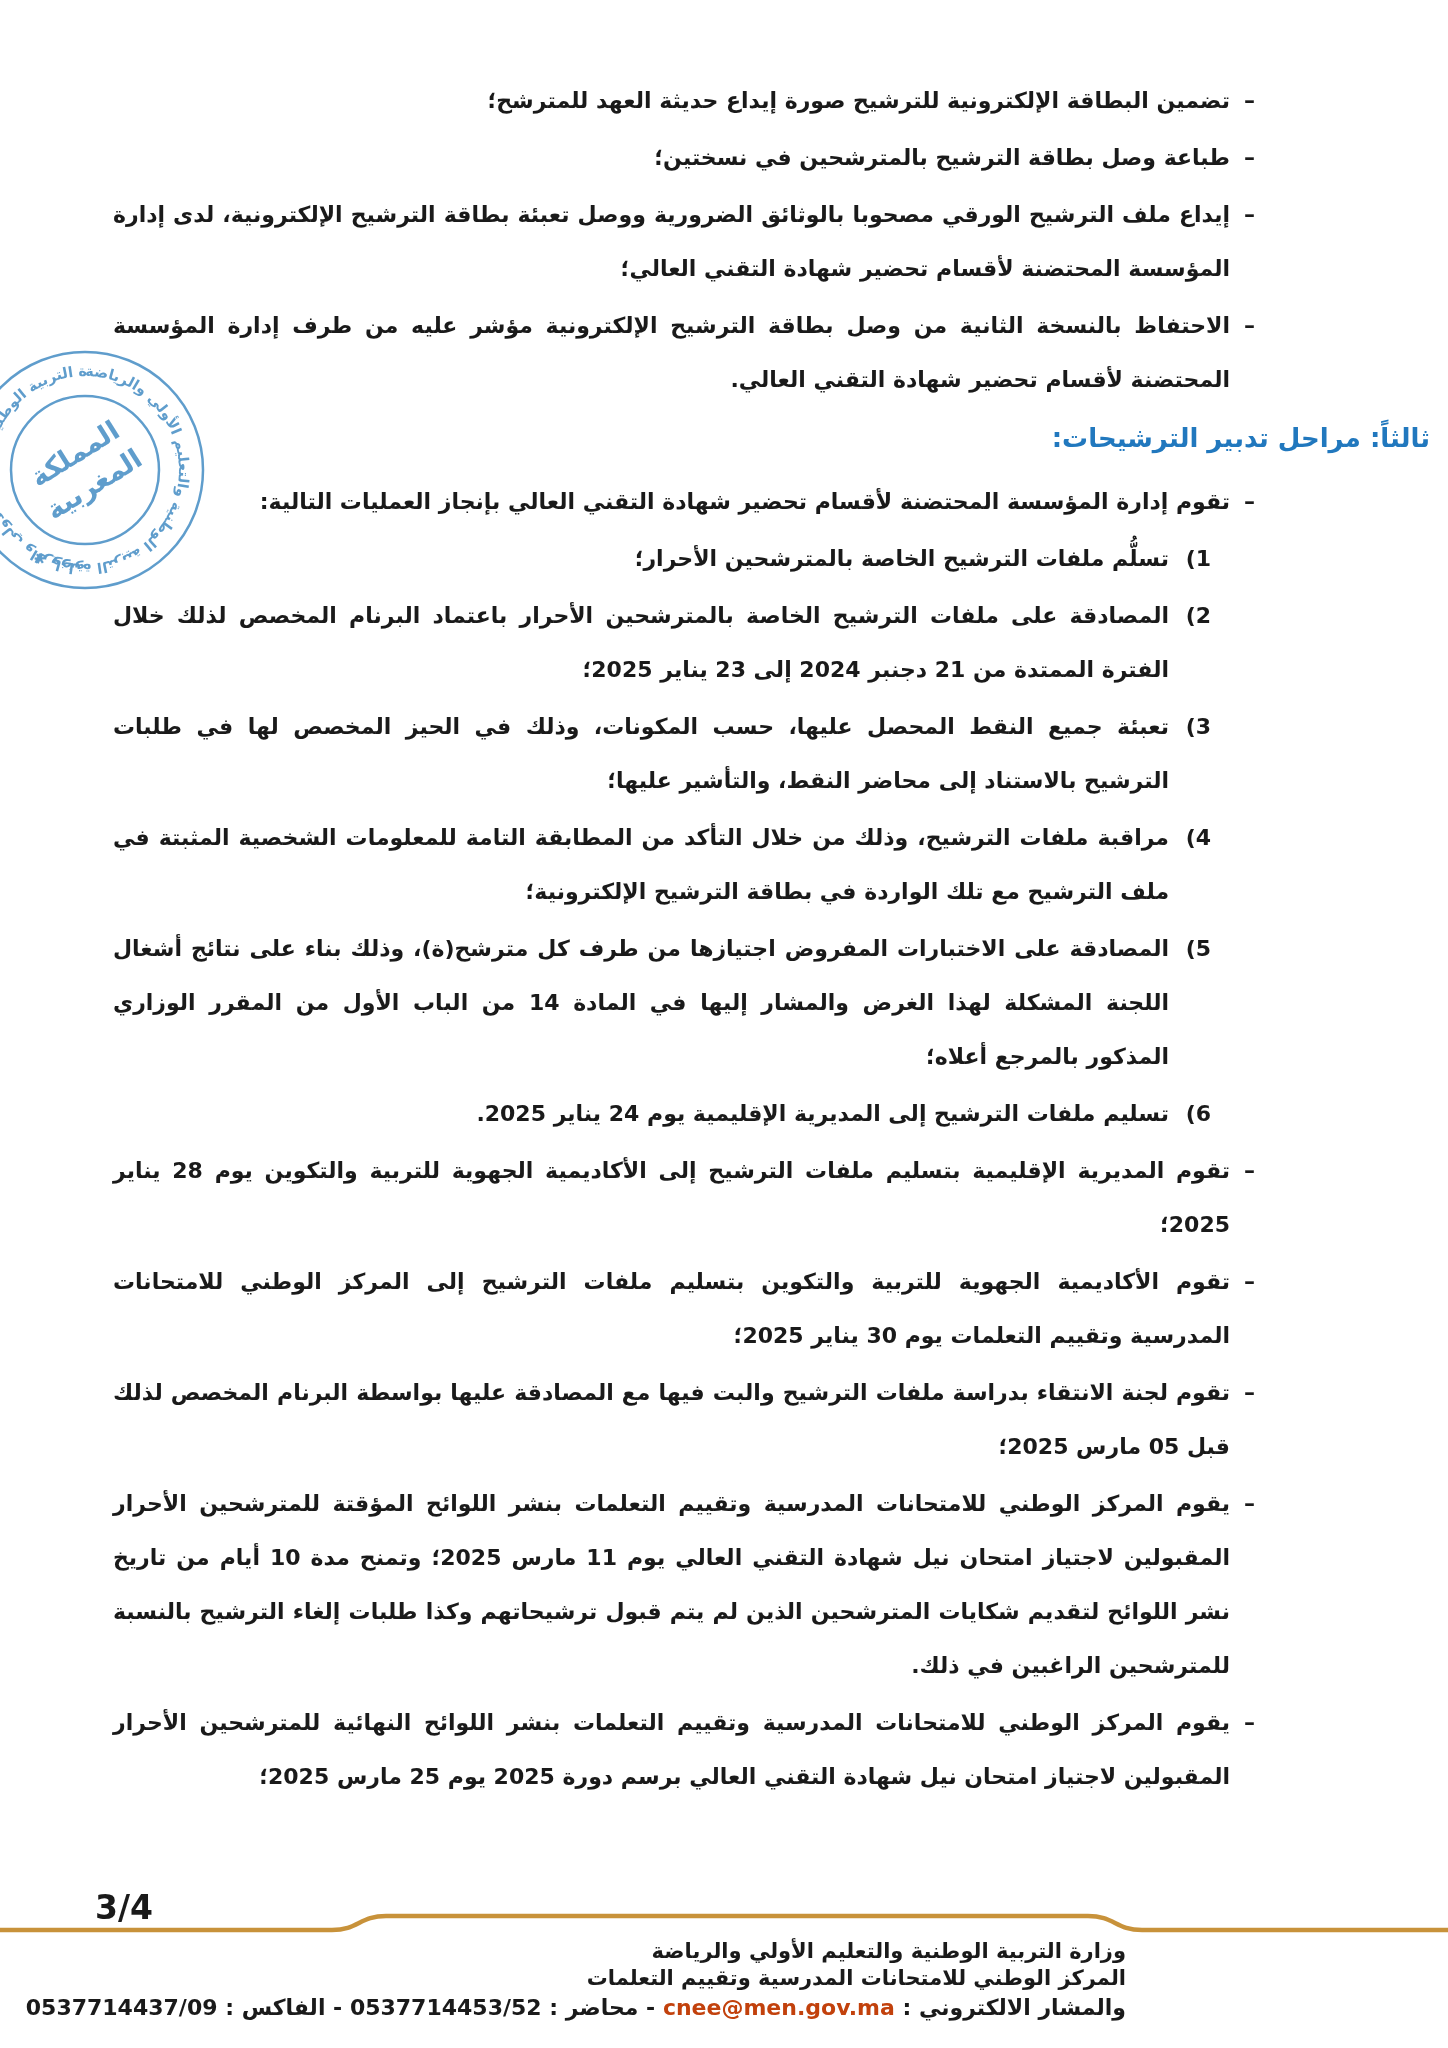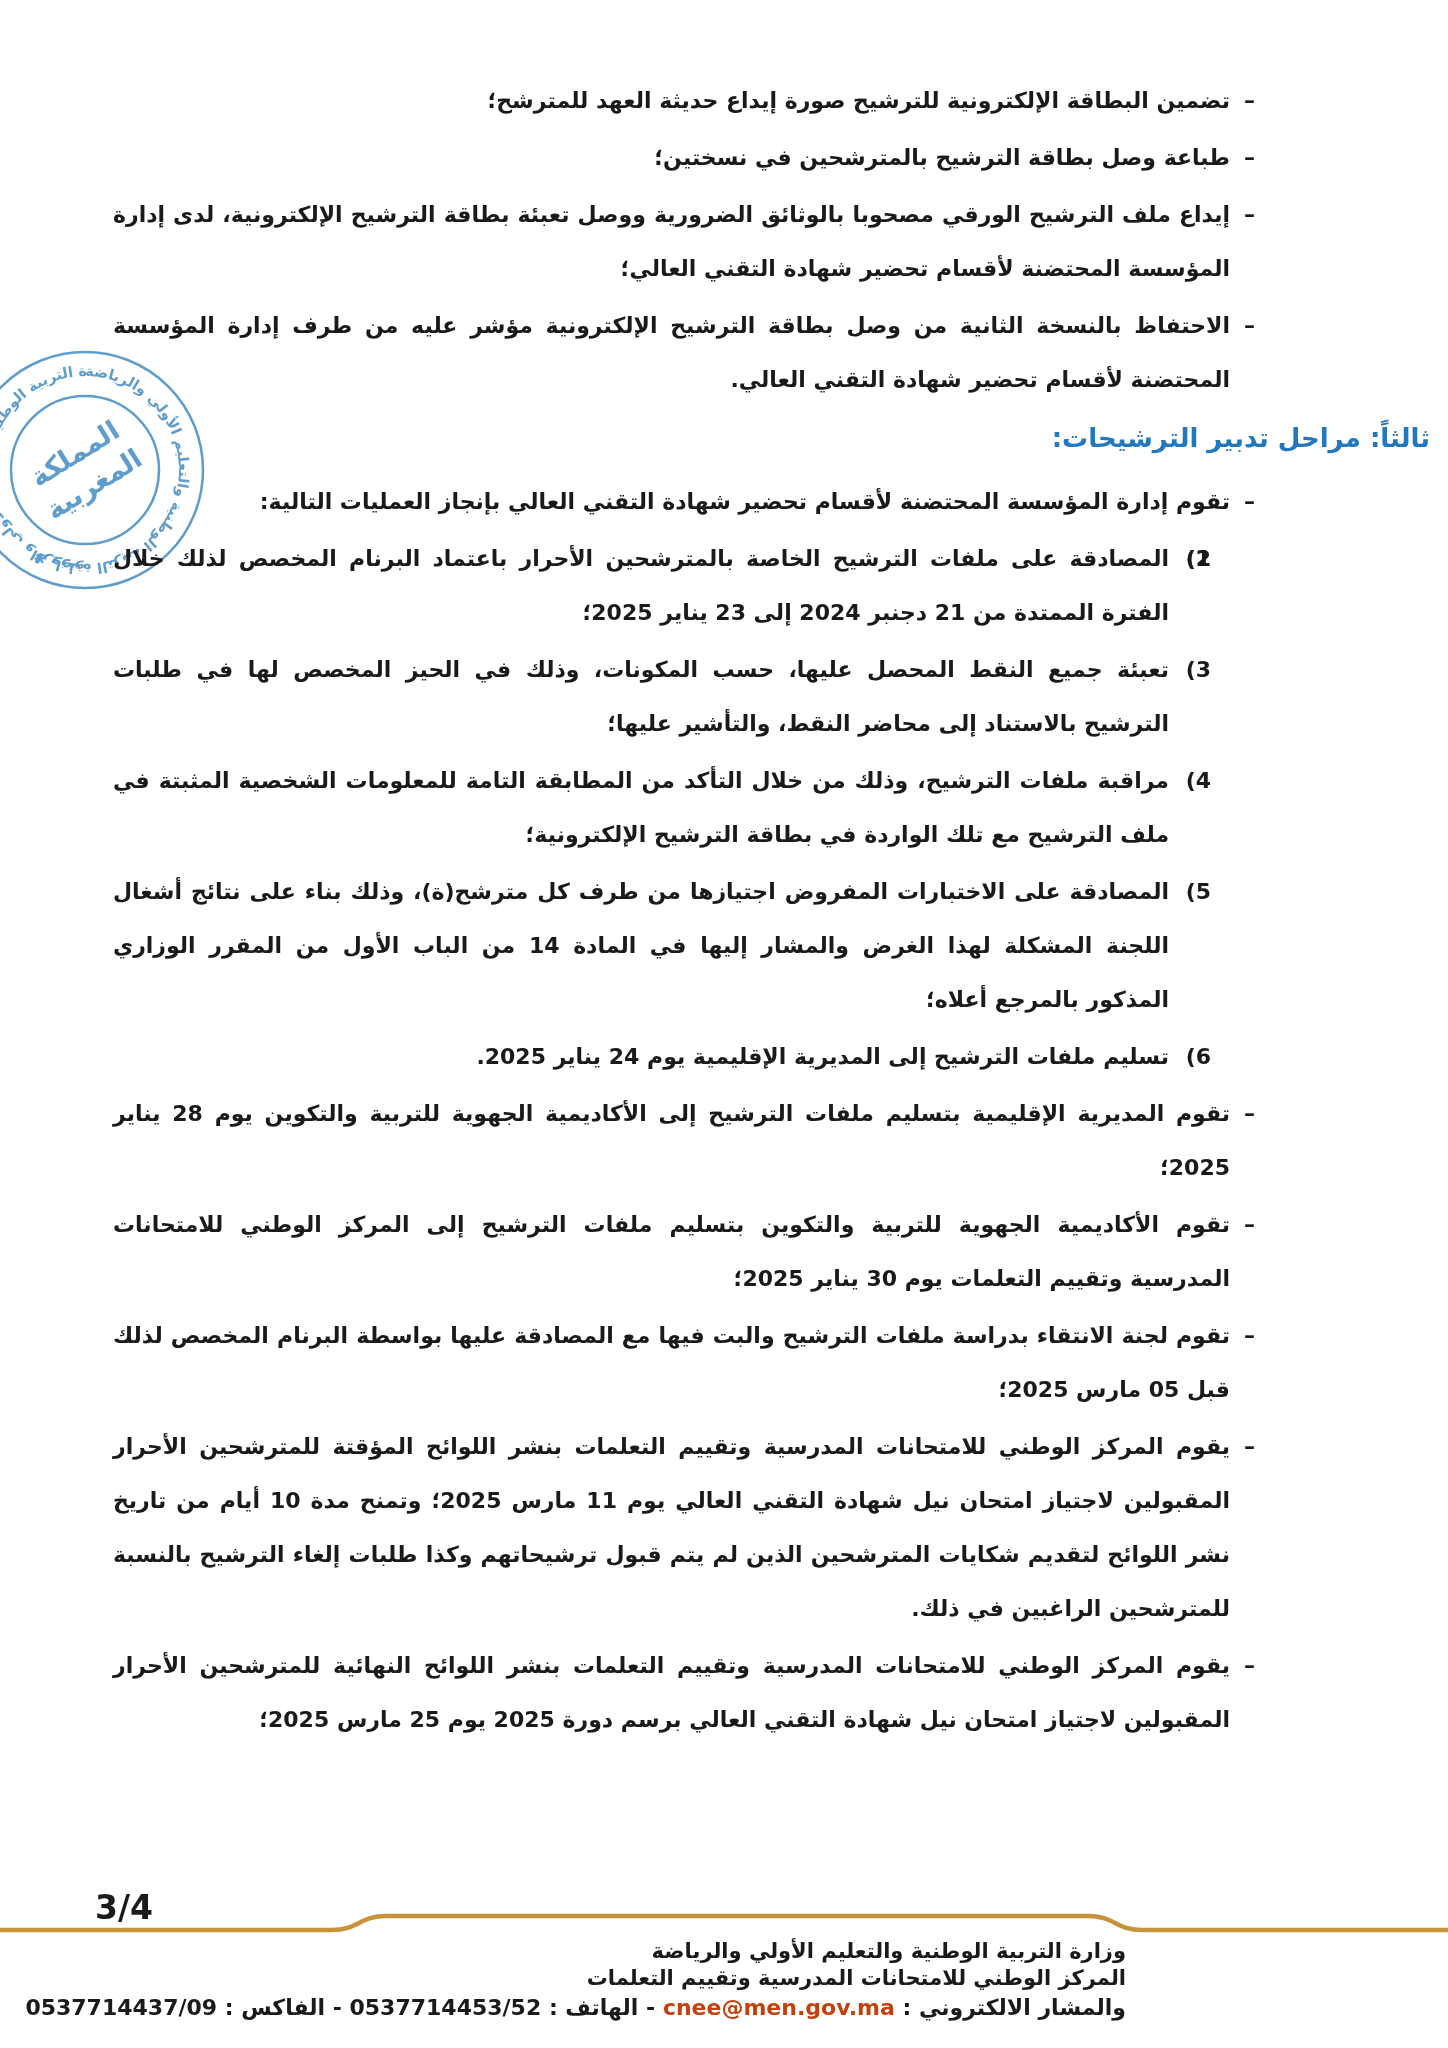--- a/index.html
+++ b/index.html
@@ -83,20 +83,21 @@
     <div class="heading">ثالثاً: مراحل تدبير الترشيحات:</div>
 
     <div class="bullet">
       <span class="dash">–</span>
       <span>تقوم إدارة المؤسسة المحتضنة لأقسام تحضير شهادة التقني العالي بإنجاز العمليات التالية:</span>
     </div>
 
     <div class="numlist">
       <div class="numitem">
         <span class="num">1)</span>
+        <span>تسلُّم ملفات الترشيح الخاصة بالمترشحين الأحرار؛</span>
       </div>
       <div class="numitem">
         <span class="num">2)</span>
         <span>المصادقة على ملفات الترشيح الخاصة بالمترشحين الأحرار باعتماد البرنام المخصص لذلك خلال الفترة الممتدة من 21 دجنبر 2024 إلى 23 يناير 2025؛</span>
       </div>
       <div class="numitem">
         <span class="num">3)</span>
         <span>تعبئة جميع النقط المحصل عليها، حسب المكونات، وذلك في الحيز المخصص لها في طلبات الترشيح بالاستناد إلى محاضر النقط، والتأشير عليها؛</span>
       </div>
       <div class="numitem">
@@ -140,19 +141,19 @@
 
   <svg class="footer-rule" width="1448" height="2048" viewBox="0 0 1448 2048">
     <path d="M0,1930 H332 C358,1930 360,1916 386,1916 H1088 C1114,1916 1116,1930 1142,1930 H1448" fill="none" stroke="#c8923a" stroke-width="4.5"></path>
   </svg>
 
   <div class="footer-text">
     <div>وزارة التربية الوطنية والتعليم الأولي والرياضة</div>
     <div>المركز الوطني للامتحانات المدرسية وتقييم التعلمات</div>
     <div class="footer-contact">
       <span>والمشار الالكتروني :</span>
-      <span class="email">cnee@men.gov.ma</span><span> - </span><span>الهاتف :</span>
+      <span class="email">cnee@men.gov.ma</span><span> - </span><span>محاضر :</span>
       <span>0537714453/52</span><span> - </span><span>الفاكس :</span>
       <span>0537714437/09</span>
     </div>
   </div>
 
 </div>
 
 </body></html>

